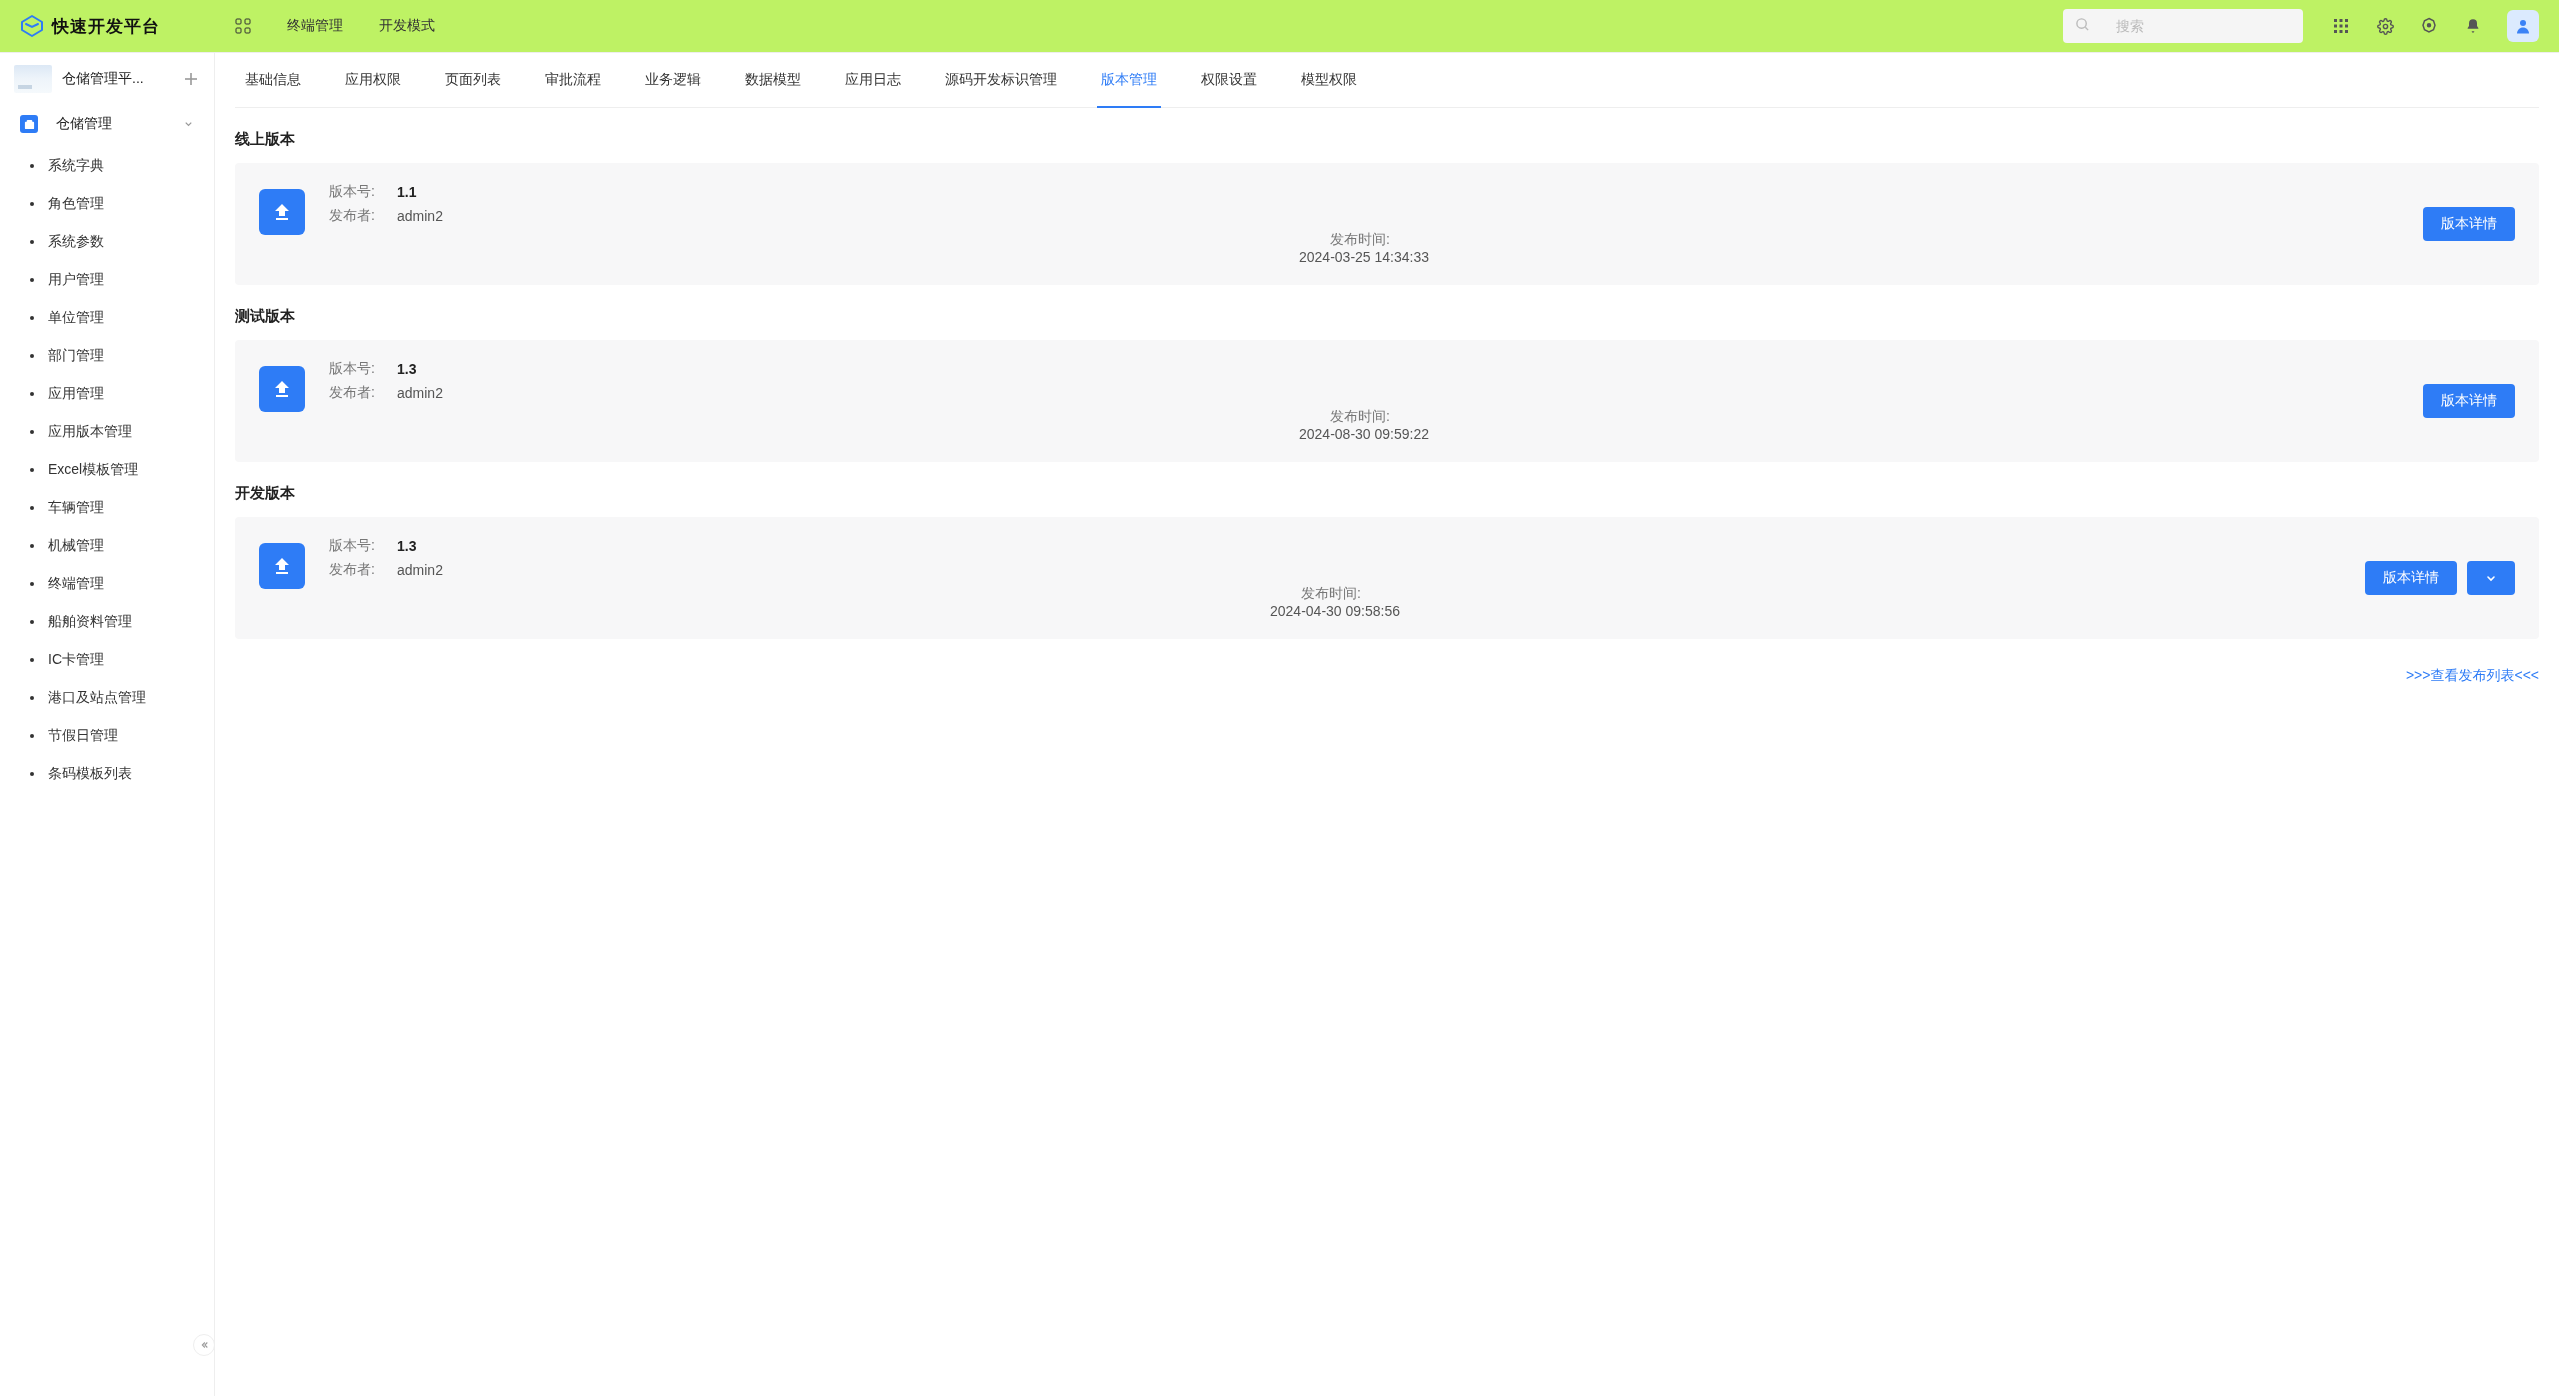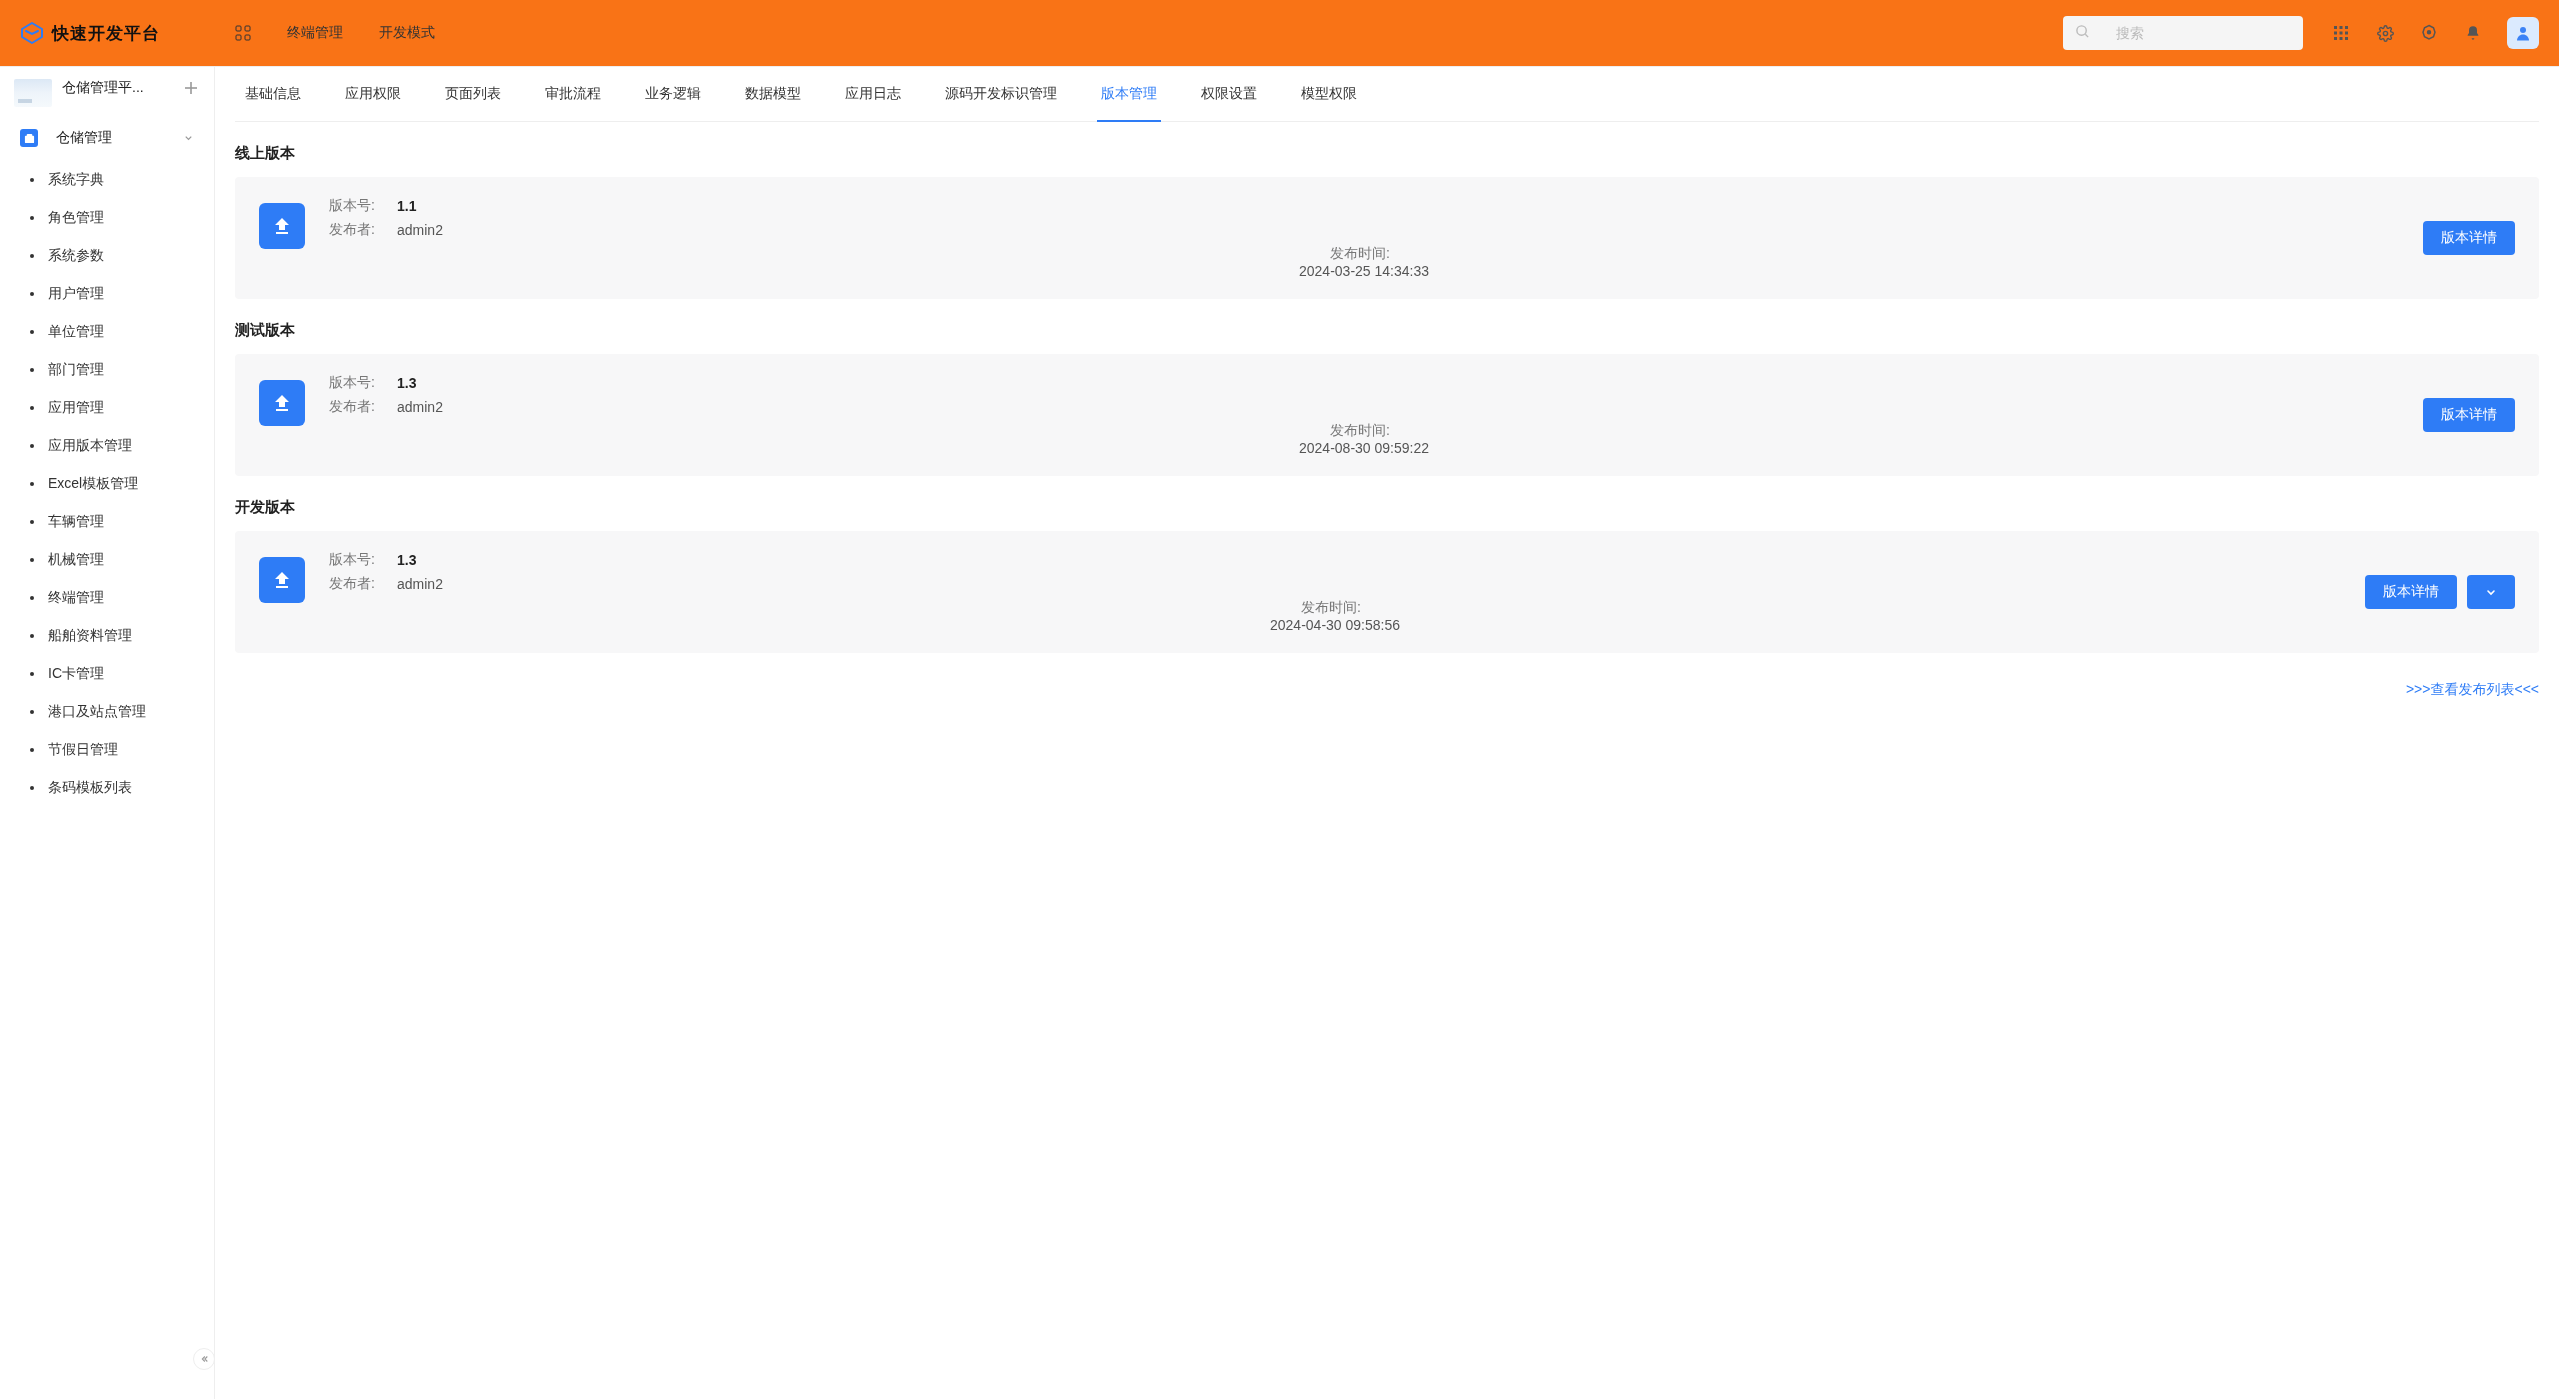--- a/index.html
+++ b/index.html
@@ -1,38 +1,38 @@
 <!DOCTYPE html>
 <html><head>
   <meta charset="utf-8">
   <style>
     * { margin: 0; padding: 0; box-sizing: border-box; }
     body { font-family: -apple-system, BlinkMacSystemFont, "PingFang SC", "Microsoft YaHei", sans-serif; background: #fff; color: #333; }
     
     
-    .top-header { height: 67px; display: flex; align-items: center; border-bottom: 1px solid #eee; padding: 0 20px; background: #f97316; }
+    .top-header { height: 53px; display: flex; align-items: center; border-bottom: 1px solid #eee; padding: 0 20px; background: #bef264; }
     .logo { display: flex; align-items: center; gap: 8px; width: 195px; }
     .logo-icon { width: 24px; height: 24px; }
     .logo-text { font-weight: 700; font-size: 17px; color: #111; letter-spacing: 1px; }
     .top-nav { display: flex; align-items: center; gap: 36px; margin-left: 20px; }
     .top-nav-item { font-size: 14px; color: #333; cursor: pointer; display: flex; align-items: center; gap: 6px; }
     .apps-icon { width: 16px; height: 16px; }
     .spacer { flex: 1; }
     .search-box { display: flex; align-items: center; background: #f5f5f5; border-radius: 4px; height: 34px; width: 240px; padding: 0 12px; }
     .search-box input { border: none; background: none; outline: none; font-size: 14px; margin-left: 10px; flex: 1; color: #333; }
     .search-box input::placeholder { color: #bbb; }
     .search-divider { width: 1px; height: 16px; background: #ddd; margin: 0 8px; }
     .top-icons { display: flex; align-items: center; gap: 24px; margin-left: 28px; }
     .top-icon-btn { width: 20px; height: 20px; cursor: pointer; display: flex; align-items: center; justify-content: center; color: #555; }
     .user-avatar { width: 32px; height: 32px; background: #dbeafe; border-radius: 6px; display: flex; align-items: center; justify-content: center; color: #3b82f6; }
     
     
     .layout { display: flex; height: calc(100vh - 56px); }
     .sidebar { width: 215px; border-right: 1px solid #eee; background: #fff; display: flex; flex-direction: column; position: relative; }
-    .sidebar-header { display: flex; padding: 12px 14px; gap: 10px; }
+    .sidebar-header { display: flex; align-items: center; padding: 12px 14px; gap: 10px; }
     .sidebar-thumb { width: 38px; height: 28px; background: linear-gradient(180deg, #dce8f5 0%, #eef4fa 50%, #f5f9fc 100%); border-radius: 2px; position: relative; overflow: hidden; }
     .sidebar-thumb::after { content: ""; position: absolute; bottom: 4px; left: 4px; width: 14px; height: 4px; background: #9bb3cc; opacity: 0.5; }
     .sidebar-title { font-size: 14px; color: #222; flex: 1; white-space: nowrap; overflow: hidden; text-overflow: ellipsis; }
     .sidebar-add { width: 18px; height: 18px; color: #999; cursor: pointer; }
     .sidebar-section { display: flex; align-items: center; padding: 10px 20px; gap: 18px; font-size: 14px; color: #222; cursor: pointer; }
     .section-icon { width: 18px; height: 18px; background: #2e7cf6; border-radius: 3px; display: flex; align-items: center; justify-content: center; }
     .section-label { flex: 1; }
     .section-chevron { color: #999; }
     .sidebar-menu { list-style: none; padding: 4px 0; overflow-y: auto; flex: 1; }
     .sidebar-menu li { padding: 10px 24px 10px 48px; font-size: 14px; color: #333; cursor: pointer; position: relative; }

